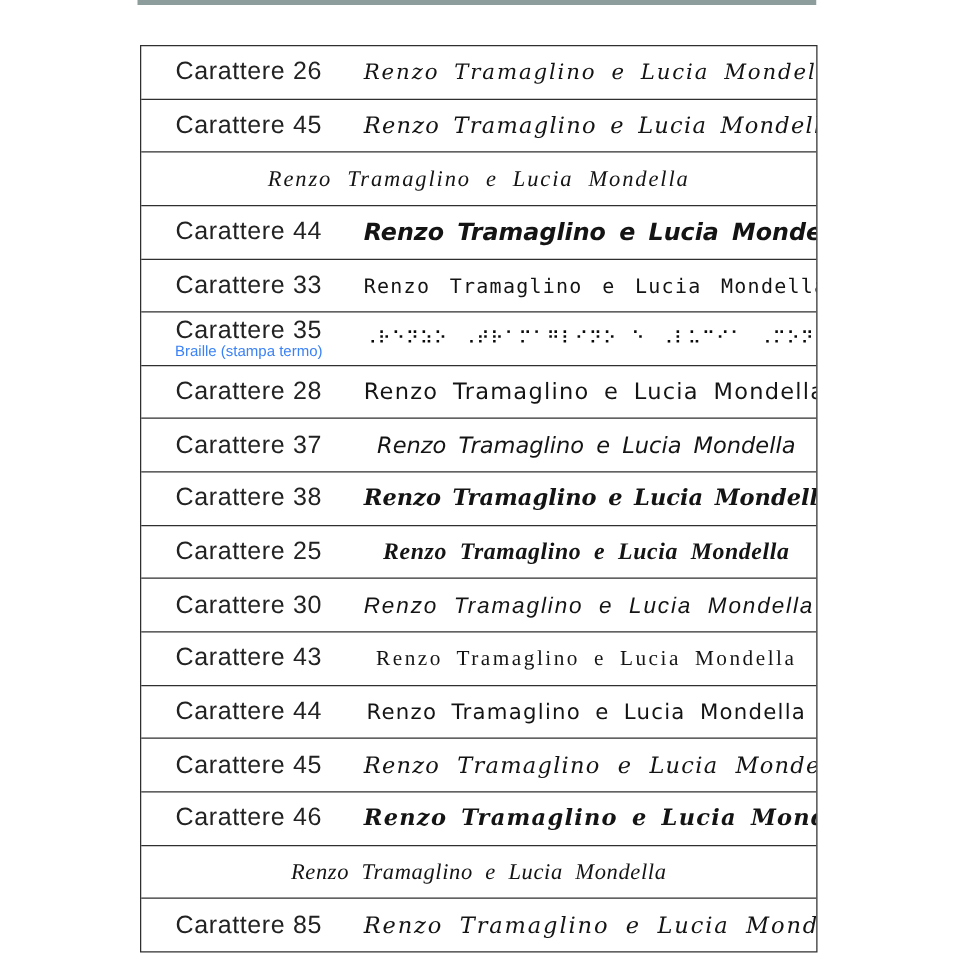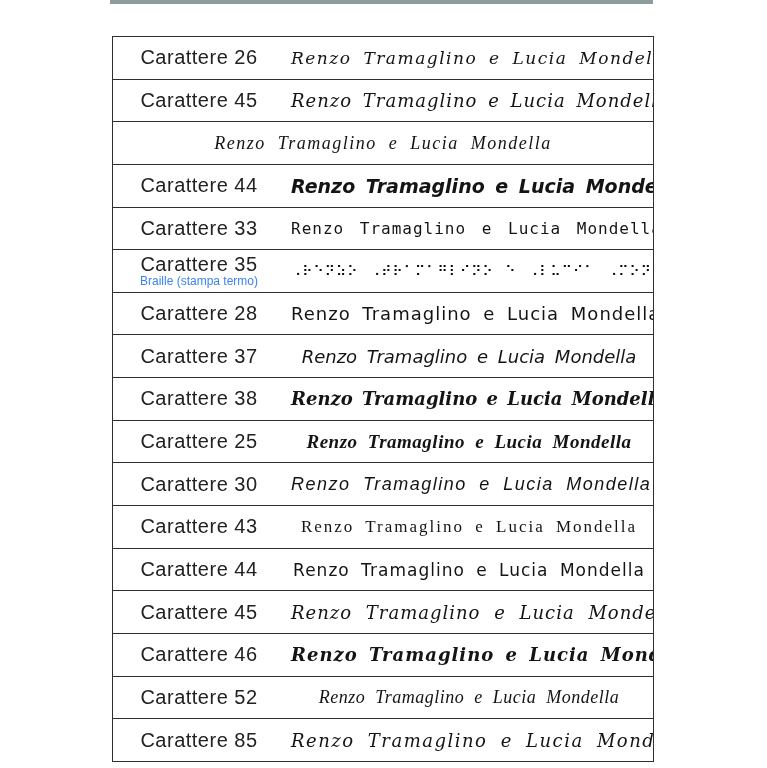--- a/index.html
+++ b/index.html
@@ -203,24 +203,20 @@
 
   <div class="row">
     <div class="label-col">
       <span class="label-main">Carattere 46</span>
 
     </div>
     <div class="sample-col fs-script-formal-bold">Renzo Tramaglino  e  Lucia Mondella</div>
   </div>
 
   <div class="row">
-    <div class="label-col">
-      <span class="label-main">Carattere 52</span>
-
-    </div>
     <div class="sample-col fs-script-flourish-caps">Renzo Tramaglino  e  Lucia Mondella</div>
   </div>
 
   <div class="row">
     <div class="label-col">
       <span class="label-main">Carattere 85</span>
 
     </div>
     <div class="sample-col fs-copperplate">Renzo Tramaglino  e  Lucia Mondella</div>
   </div>

